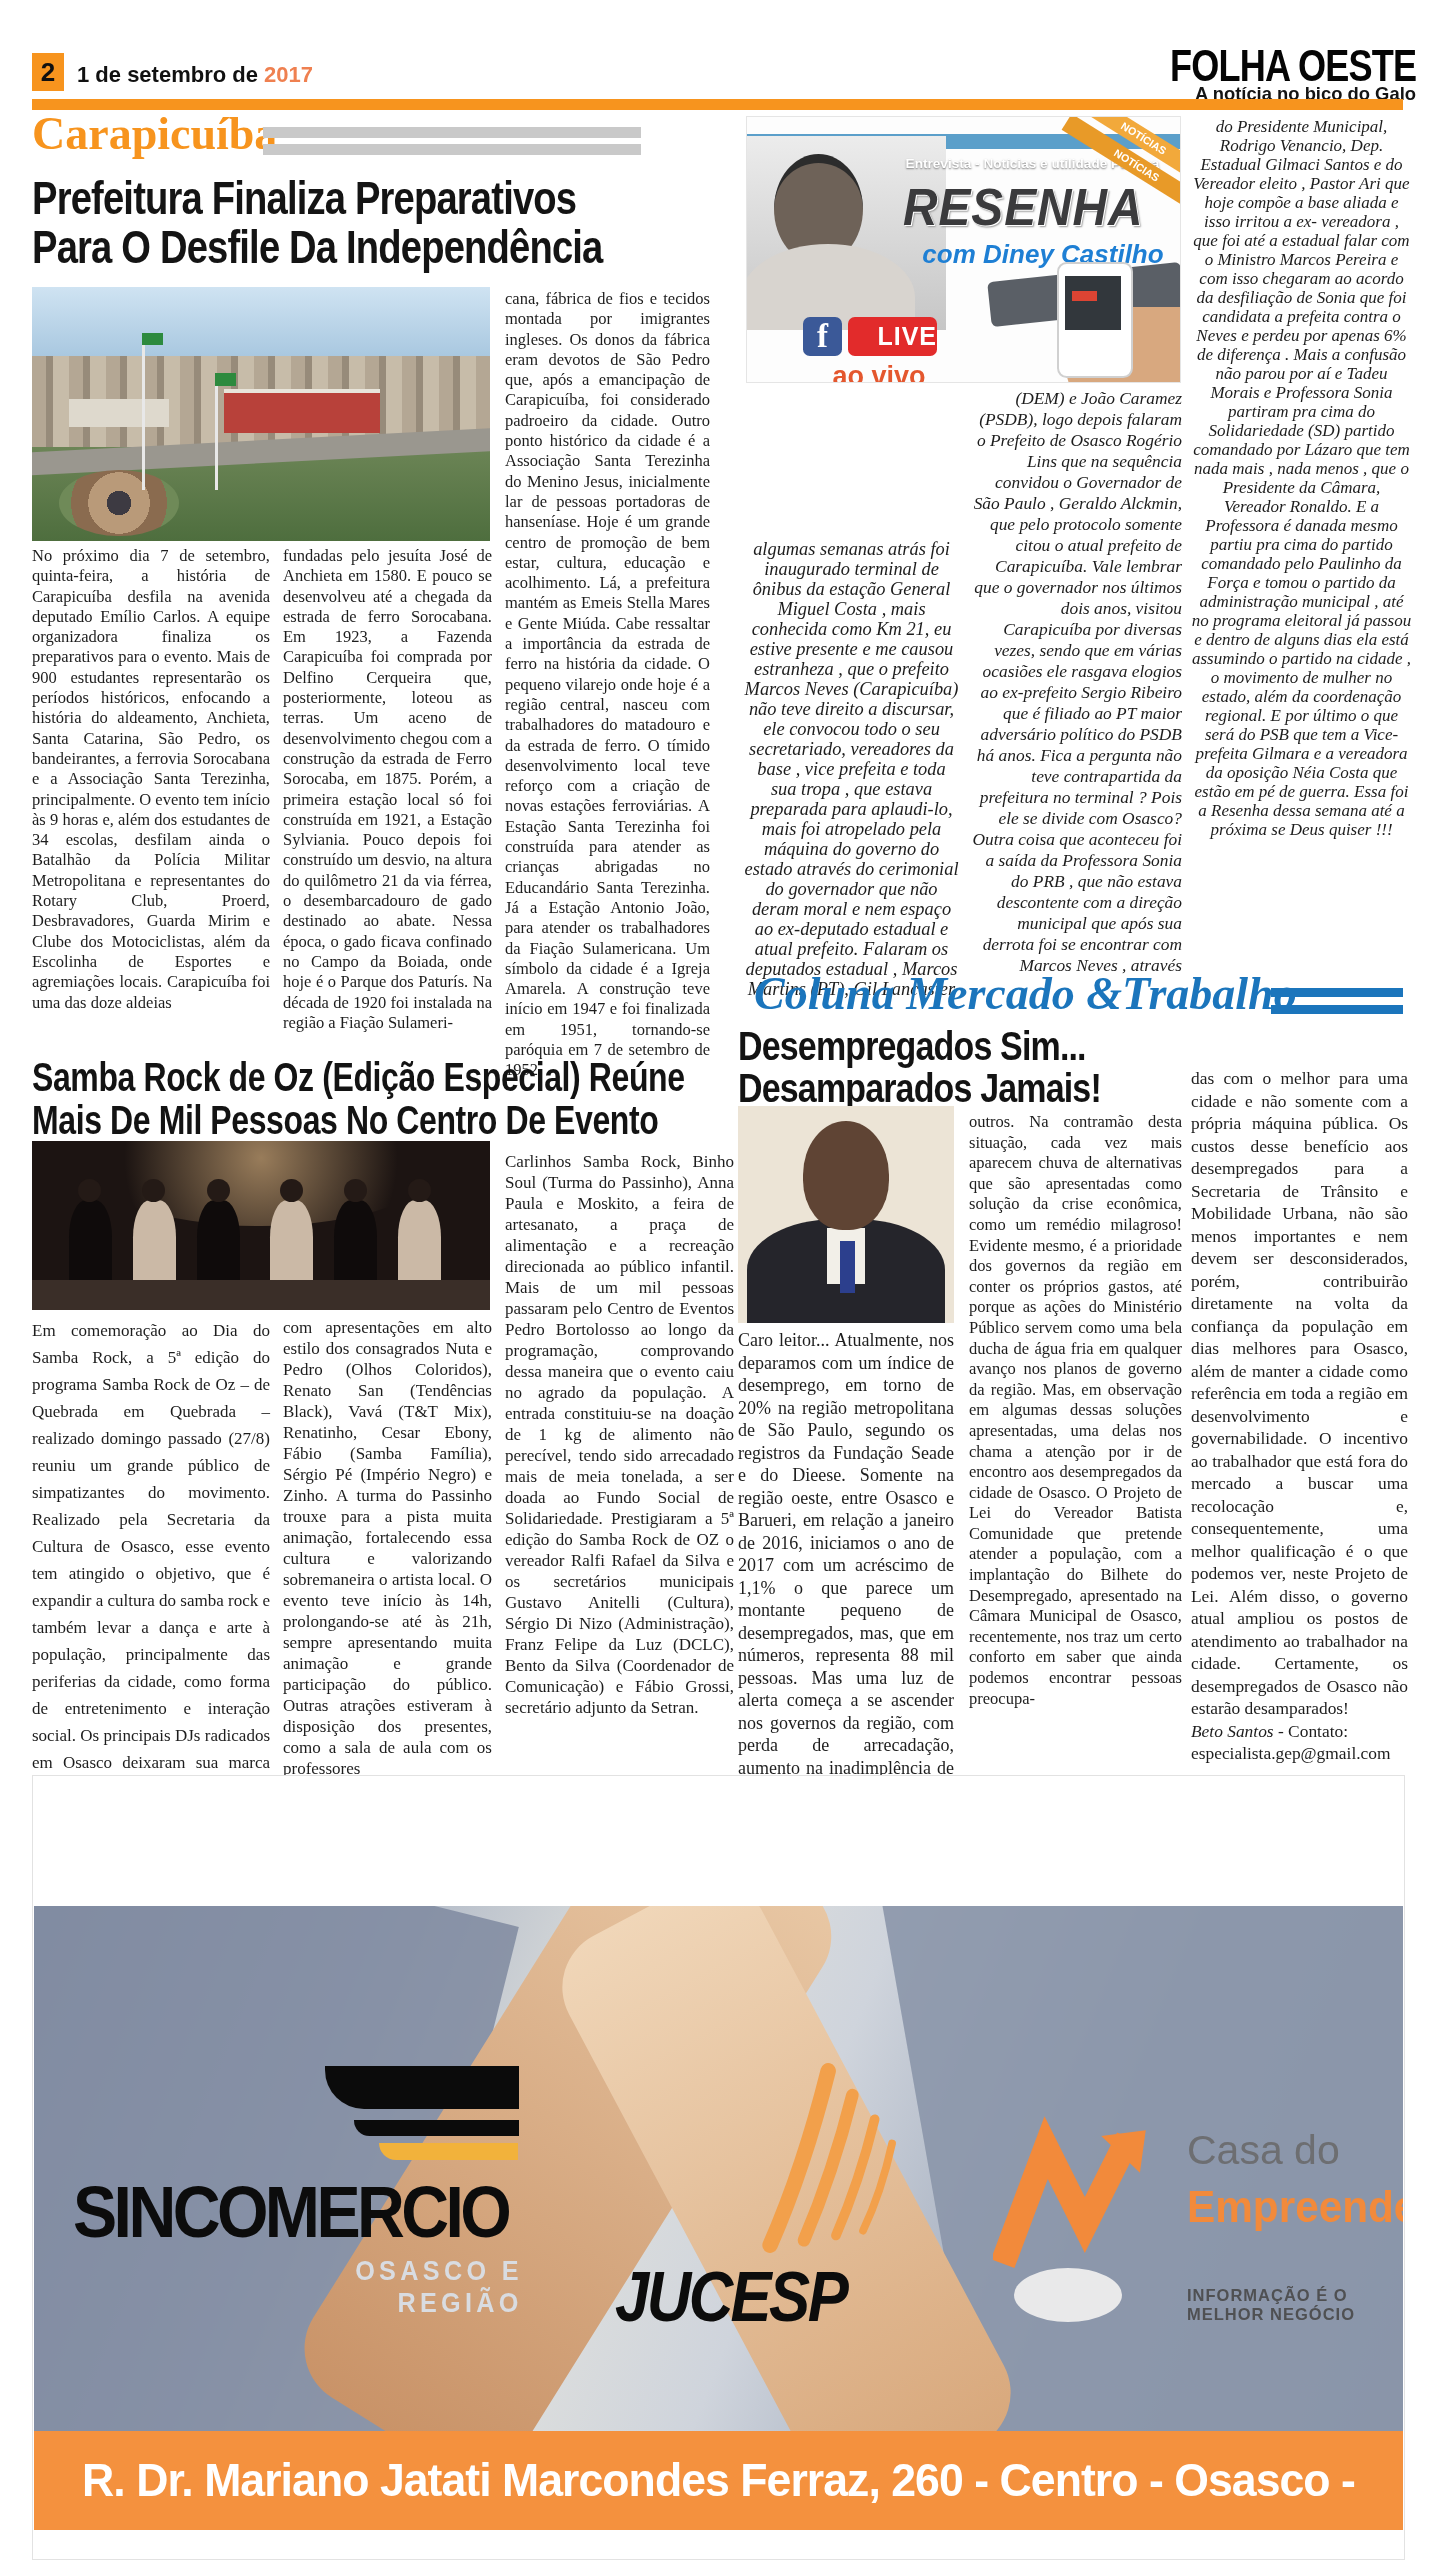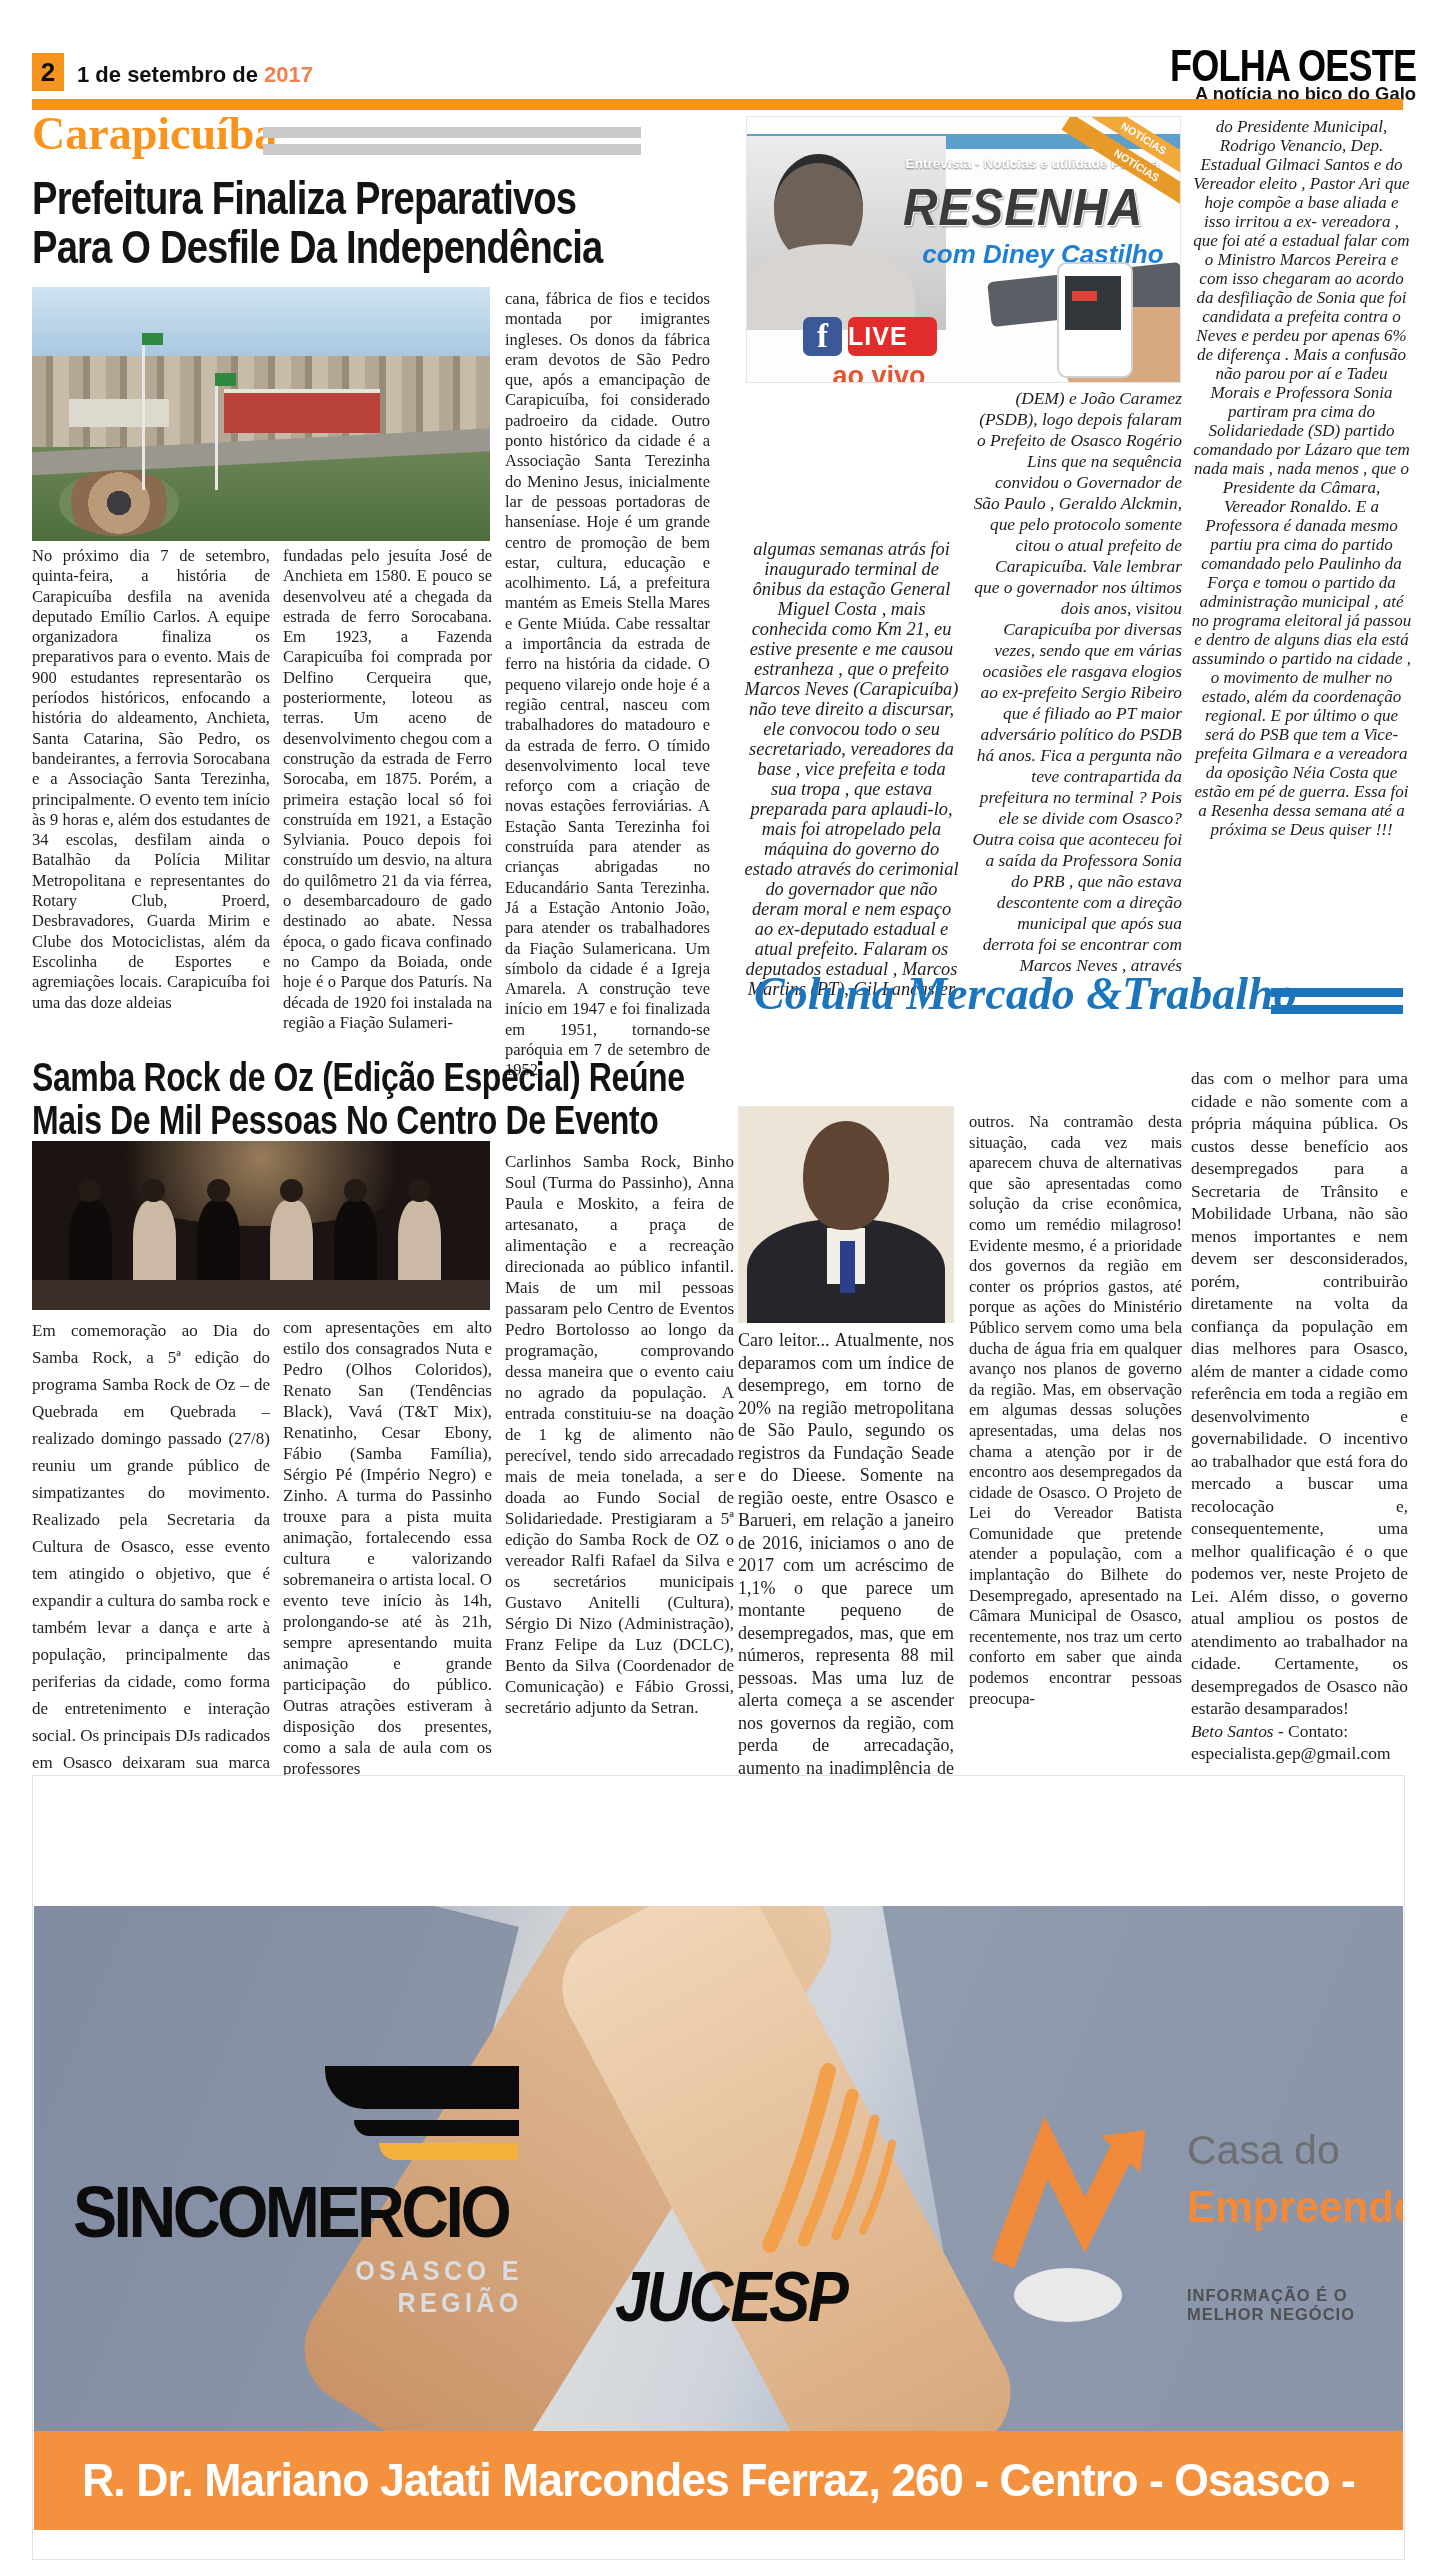--- a/index.html
+++ b/index.html
@@ -70,21 +70,21 @@
      transform:rotate(-6deg);border-radius:5.8px;}
   #resenha .r-hand{position:absolute;left:320px;top:190px;width:116px;height:87px;background:#d8a87f;
      border-radius:19.4px 0 0 19.4px;}
   #resenha .r-phone{position:absolute;left:310px;top:145px;width:72px;height:112px;background:#fff;
      border:2.9px solid #d0d0d0;border-radius:9.7px;}
   #resenha .r-screen{position:absolute;left:5.8px;top:11.6px;width:56px;height:54px;background:#32373c;}
   #resenha .r-live{position:absolute;left:7.7px;top:15.5px;width:25px;height:9.7px;background:#d43;}
   #resenha .fb{position:absolute;left:56px;top:200px;width:39px;height:39px;background:#3B5998;border-radius:6.8px;
      font:bold 33px/39px "Liberation Serif",serif;color:#fff;text-align:center;}
   #resenha .live{position:absolute;left:101px;top:200px;width:89px;height:39px;background:#E22B2B;border-radius:6.8px;
-     font:800 25px/39px "Liberation Sans",sans-serif;color:#fff;text-align:left;letter-spacing:1px;}
+     font:800 25px/39px "Liberation Sans",sans-serif;color:#fff;text-align:right;letter-spacing:1px;}
   #resenha .aovivo{position:absolute;left:64px;top:244px;width:136px;text-align:center;
      font:800 27px "Liberation Sans",sans-serif;color:#E4572E;}
   
   #bast-head{left:740px;top:382px;width:236px;font:bold 28px/1.12 "Liberation Sans",sans-serif;
      color:#101010;text-align:center;letter-spacing:-0.5px;}
   #bastA{left:744px;top:539px;width:215px;font-size:18.4px;line-height:20px;}
   #bastB{left:969px;top:388px;width:213px;font-size:17.4px;line-height:21px;text-align:right;}
   #bastC{left:1191px;top:117px;width:221px;font-size:17px;line-height:19px;}
   
   #merc-title{left:754px;top:967px;font:italic bold 46px "Liberation Serif",serif;color:#1B75BC;}
@@ -219,20 +219,23 @@
     <div class="aovivo">ao vivo</div>
   </div>
 
   <div class="abs ctr" id="bastA">algumas semanas atrás foi inaugurado terminal de ônibus da estação General Miguel Costa , mais conhecida como Km 21, eu estive presente e me causou estranheza , que o prefeito Marcos Neves (Carapicuíba) não teve direito a discursar, ele convocou todo o seu secretariado, vereadores da base , vice prefeita e toda sua tropa , que estava preparada para aplaudi-lo, mais foi atropelado pela máquina do governo do estado através do cerimonial do governador que não deram moral e nem espaço ao ex-deputado estadual e atual prefeito. Falaram os deputados estadual , Marcos Martins (PT), Gil Lancaster</div>
   <div class="abs ctr" id="bastB">(DEM) e João Caramez (PSDB), logo depois falaram o Prefeito de Osasco Rogério Lins que na sequência convidou o Governador de São Paulo , Geraldo Alckmin, que pelo protocolo somente citou o atual prefeito de Carapicuíba. Vale lembrar que o governador nos últimos dois anos, visitou Carapicuíba por diversas vezes, sendo que em várias ocasiões ele rasgava elogios ao ex-prefeito  Sergio Ribeiro que é filiado ao PT maior adversário político do PSDB há anos. Fica a pergunta não teve contrapartida da prefeitura no terminal ? Pois ele se divide com Osasco? Outra coisa que aconteceu foi a saída da Professora Sonia do PRB , que não estava descontente com a direção municipal que após sua derrota foi se encontrar com Marcos Neves , através</div>
   <div class="abs ctr" id="bastC">do Presidente Municipal, Rodrigo Venancio, Dep. Estadual Gilmaci Santos e do Vereador eleito , Pastor Ari que hoje compõe a base aliada e isso irritou a ex- vereadora , que foi até a estadual falar com o Ministro Marcos Pereira e com isso chegaram ao acordo da desfiliação de Sonia que foi candidata a prefeita contra o Neves e perdeu por apenas 6% de diferença . Mais a confusão não parou por aí e Tadeu Morais e Professora Sonia partiram pra cima do Solidariedade (SD) partido comandado por Lázaro que tem nada mais , nada menos , que o Presidente da Câmara,  Vereador Ronaldo. E a Professora é danada mesmo partiu pra cima do partido comandado pelo Paulinho da Força e tomou o partido da administração municipal , até no programa eleitoral já passou e dentro de alguns dias ela está assumindo o partido na cidade , o movimento de mulher no estado,  além da coordenação regional. E por último o que será do PSB que tem a Vice-prefeita Gilmara e a vereadora da oposição Néia Costa que estão em pé de guerra. Essa foi a Resenha dessa semana até a próxima se Deus quiser !!!</div>
 
   <div class="abs" id="merc-title">Coluna Mercado &amp;Trabalho</div>
   <div class="abs blueline" style="top:988px;"></div>
   <div class="abs blueline" style="top:1005px;"></div>
+  <div class="abs" id="merc-head">
+    <div class="cond smallcaps">Desempregados Sim... Desamparados Jamais!</div>
+  </div>
 
   <div class="abs" id="portrait">
     <div class="p-body"></div>
     <div class="p-shirt"></div>
     <div class="p-tie"></div>
     <div class="p-head"></div>
   </div>
 
   <div class="abs just" id="mercC1">Caro leitor... Atualmente, nos deparamos com um índice de desemprego, em torno de 20% na região metropolitana de São Paulo, segundo os registros da Fundação Seade e do Dieese. Somente na região oeste, entre Osasco e Barueri, em relação a janeiro de 2016, iniciamos o ano de 2017 com um acréscimo de 1,1% o que parece um montante pequeno de desempregados, mas, que em números, representa 88 mil pessoas. Mas uma luz de alerta começa a se ascender nos governos da região, com perda de arrecadação, aumento na inadimplência de impostos e tributos municipais, entre</div>
   <div class="abs just" id="mercC2">outros. Na contramão desta situação, cada vez mais aparecem chuva de alternativas que são apresentadas como solução da crise econômica, como um remédio milagroso! Evidente mesmo, é a prioridade dos governos da região em conter os próprios gastos, até porque as ações do Ministério Público servem como uma bela ducha de água fria em qualquer avanço nos planos de governo da região. Mas, em observação em algumas dessas soluções apresentadas, uma delas nos chama a atenção por ir de encontro aos desempregados da cidade de Osasco. O Projeto de Lei do Vereador Batista Comunidade que pretende atender a população, com a implantação do Bilhete do Desempregado, apresentado na Câmara Municipal de Osasco, recentemente, nos traz um certo conforto em saber que ainda podemos encontrar pessoas preocupa-</div>

